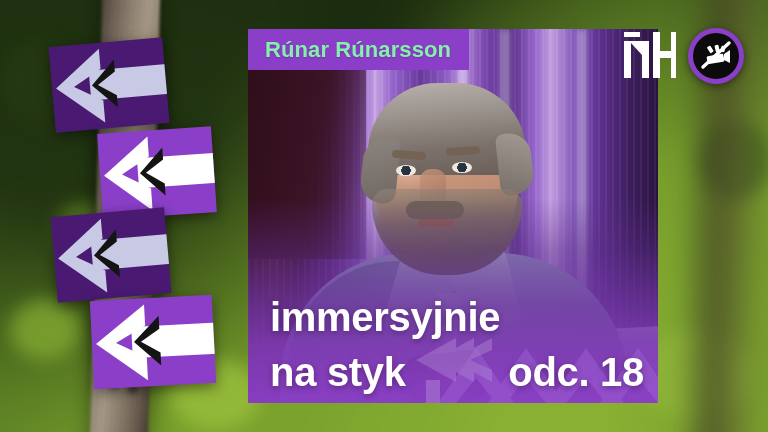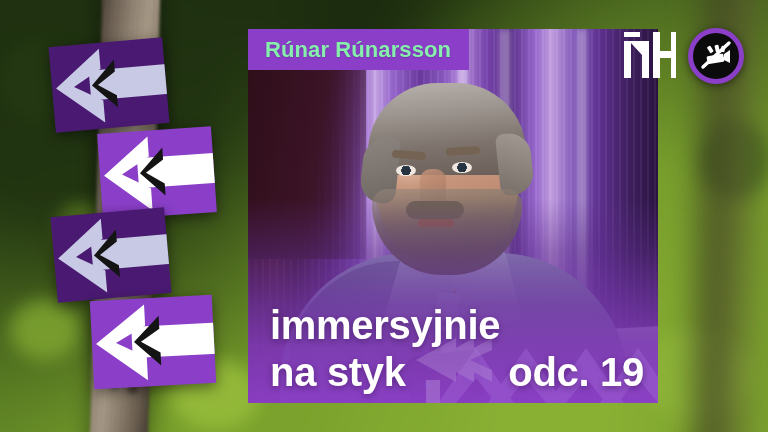--- a/index.html
+++ b/index.html
@@ -150,21 +150,21 @@
   
   .deco{position:absolute;left:0;right:0;bottom:0;height:95px;opacity:.52;}
 
   
   .name-banner{position:absolute;left:0;top:0;height:41px;padding:0 18px 0 17px;
     display:flex;align-items:center;background:#8b3fc9;}
   .name-banner span{color:#86efac;font-size:22px;font-weight:bold;letter-spacing:.1px;
     white-space:nowrap;text-shadow:0 1px 2px rgba(0,0,0,.18);}
 
   
-  .headline{position:absolute;left:22px;bottom:58px;color:#fff;font-size:40px;
+  .headline{position:absolute;left:22px;bottom:66px;color:#fff;font-size:40px;
     font-weight:bold;letter-spacing:-.3px;line-height:1;
     text-shadow:0 2px 6px rgba(40,10,60,.45);}
   .line2wrap{position:absolute;left:22px;right:14px;bottom:8px;
     display:flex;align-items:baseline;justify-content:space-between;}
   .line2wrap span{color:#fff;font-size:40px;font-weight:bold;letter-spacing:-.3px;
     text-shadow:0 2px 6px rgba(40,10,60,.45);}
 
   
   .logo{position:absolute;left:622px;top:31px;width:54px;height:48px;}
   .logo svg{display:block;}
@@ -289,21 +289,21 @@
       <rect x="178" y="72" width="14" height="23" fill="#d9c7ee" opacity=".5"></rect>
     </svg>
 
     <div class="name-banner">
       <span>Rúnar Rúnarsson</span>
     </div>
 
     <div class="headline">immersyjnie</div>
     <div class="line2wrap">
       <span>na styk</span>
-      <span>odc. 19</span>
+      <span>odc. 18</span>
     </div>
   </div>
 
   <div class="logo">
     <svg width="54" height="48" viewBox="0 0 54 48">
       <rect x="2" y="1" width="16" height="5" fill="#ffffff"></rect>
       <rect x="2" y="10" width="7" height="37" fill="#ffffff"></rect>
       <rect x="20" y="10" width="7" height="37" fill="#ffffff"></rect>
       <polygon points="9,10 20,10 20,24 9,12" fill="#ffffff"></polygon>
       <rect x="31" y="1" width="7" height="46" fill="#ffffff"></rect>

